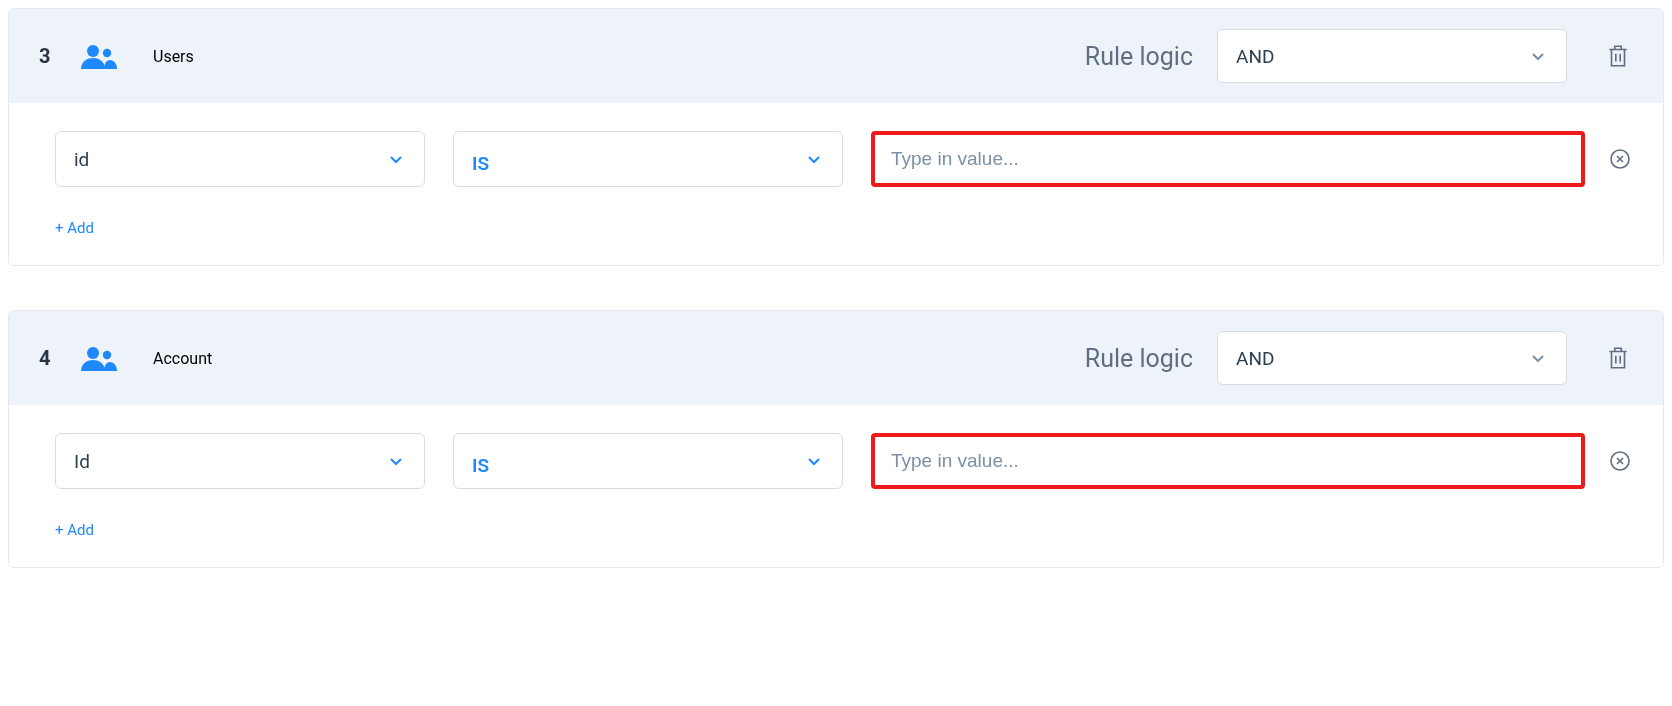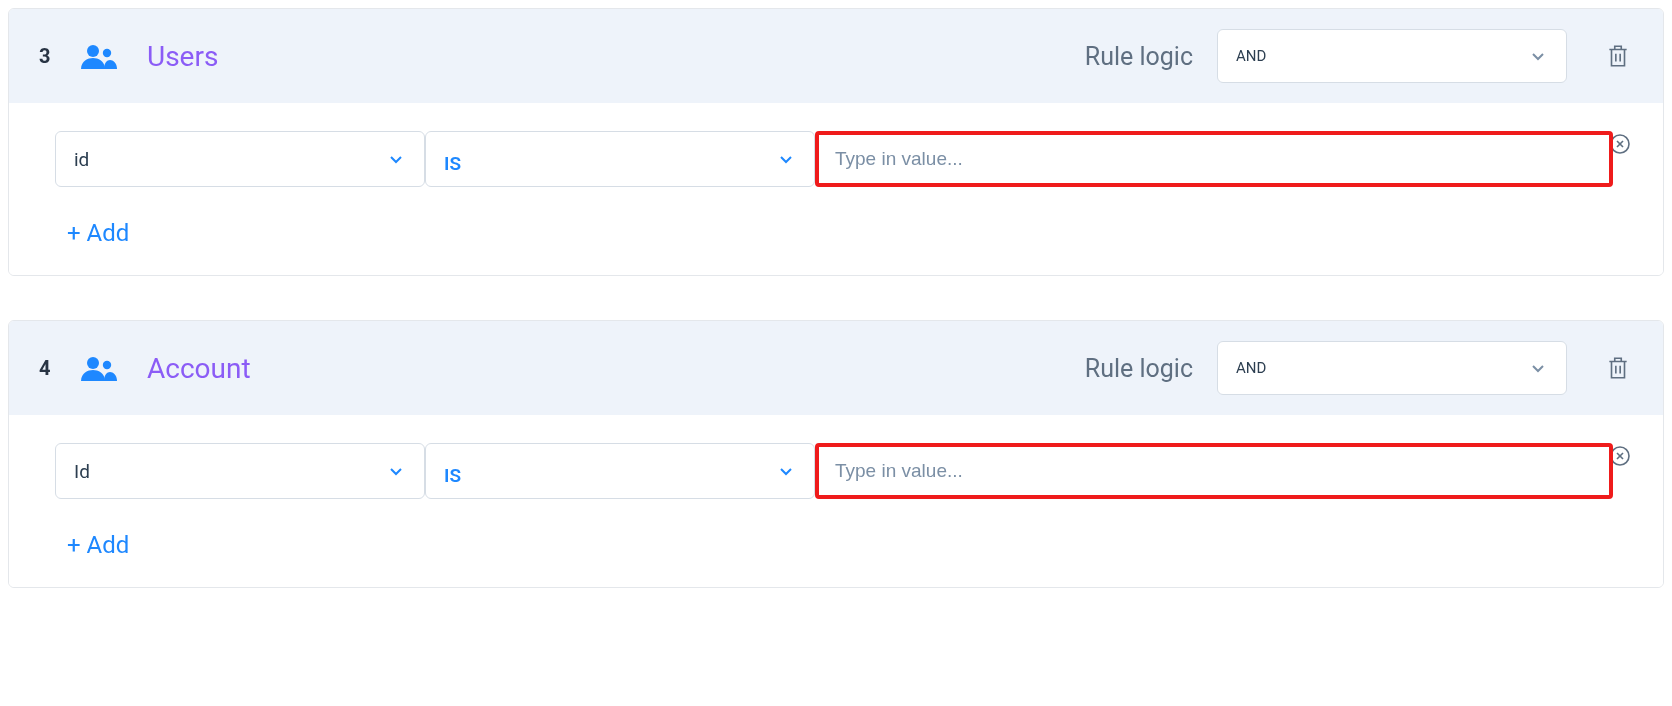--- a/index.html
+++ b/index.html
@@ -32,43 +32,43 @@
   }
   .users-icon {
     width: 40px;
     height: 28px;
     display: flex;
     align-items: center;
     justify-content: center;
   }
   .users-icon svg { fill: #1e88ff; }
   .rule-title {
-    font-size: 28px;
-    color: #8b5cf6;
+    font-size: 16px;
+    color: #000000;
     flex: 0 0 auto;
-    margin-left: 10px;
+    margin-left: 16px;
   }
   .spacer { flex: 1; }
   .rule-logic-label {
     font-size: 25px;
     color: #5f6f81;
     margin-right: 6px;
   }
   .logic-select {
     background: #fff;
     border: 1px solid #d6dde5;
     border-radius: 6px;
     height: 54px;
     min-width: 350px;
     padding: 0 18px;
     display: flex;
     align-items: center;
     justify-content: space-between;
     cursor: pointer;
-    font-size: 15px;
+    font-size: 19px;
     color: #2c3e50;
   }
   .chevron {
     width: 20px;
     height: 20px;
     display: inline-flex;
     align-items: center;
     justify-content: center;
   }
   .chevron svg { stroke: #7b8fa5; fill: none; stroke-width: 2; }
@@ -81,21 +81,22 @@
     cursor: pointer;
     margin-left: 18px;
   }
   .trash-btn svg { stroke: #5f6f81; fill: none; stroke-width: 1.5; }
   .rule-body {
     background: #fff;
     padding: 28px 30px 24px 46px;
   }
   .condition-row {
     display: flex;
-    align-items: flex-start;
+    align-items: center;
+    gap: 28px;
     margin-bottom: 28px;
   }
   .field-select {
     background: #fff;
     border: 1px solid #d6dde5;
     border-radius: 6px;
     height: 56px;
     width: 370px;
     padding: 0 18px;
     display: flex;
@@ -145,25 +146,24 @@
     height: 26px;
     display: flex;
     align-items: center;
     justify-content: center;
     cursor: pointer;
     margin-left: -6px;
   }
   .remove-btn svg { stroke: #5f6f81; fill: none; stroke-width: 1.6; }
   .add-btn {
     color: #1e88ff;
-    font-size: 24px;
+    font-size: 15px;
     cursor: pointer;
     display: inline-block;
     padding: 4px 0;
-    margin-left: 12px;
   }
 </style>
 </head>
 <body>
 
 <div class="rule-card">
   <div class="rule-header">
     <div class="rule-number">3</div>
     <div class="users-icon">
       <svg viewBox="0 0 40 26" width="40" height="26">

